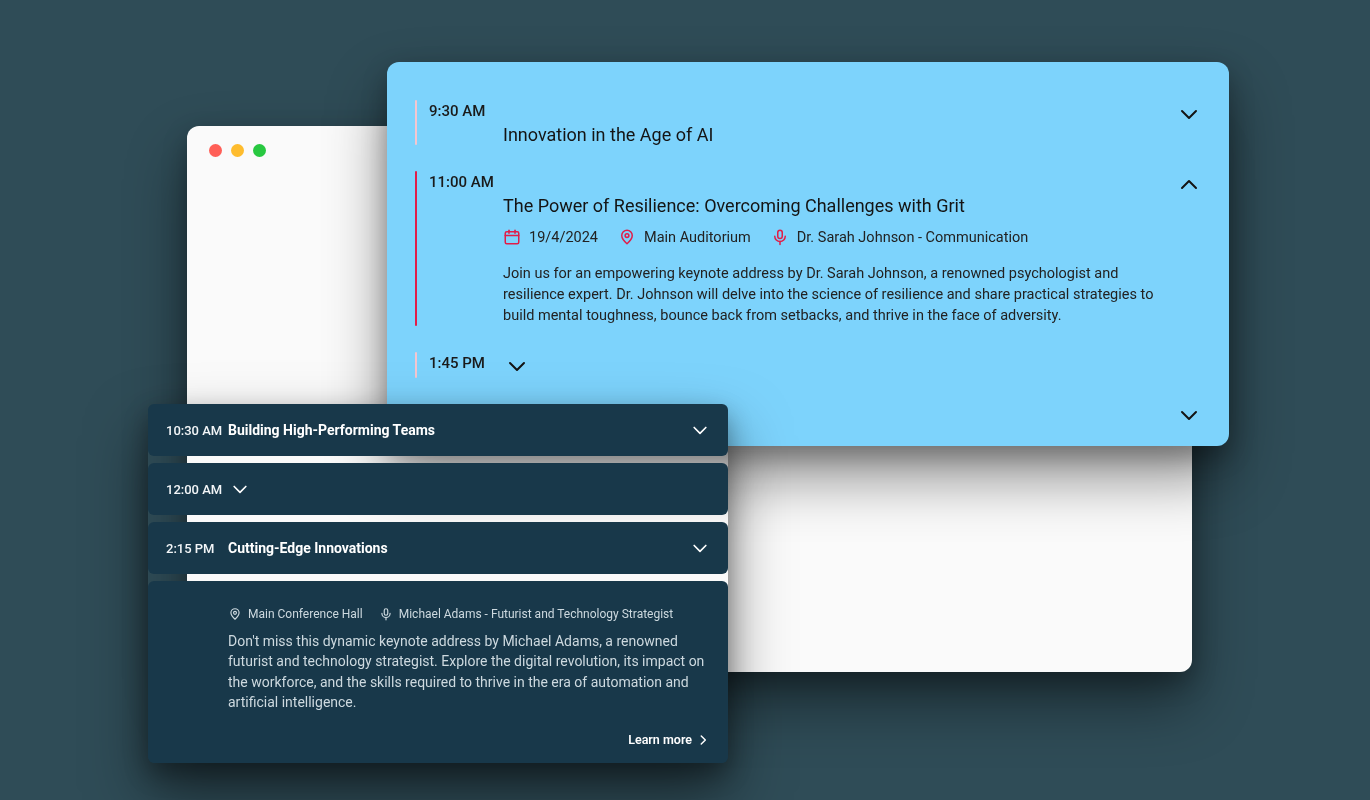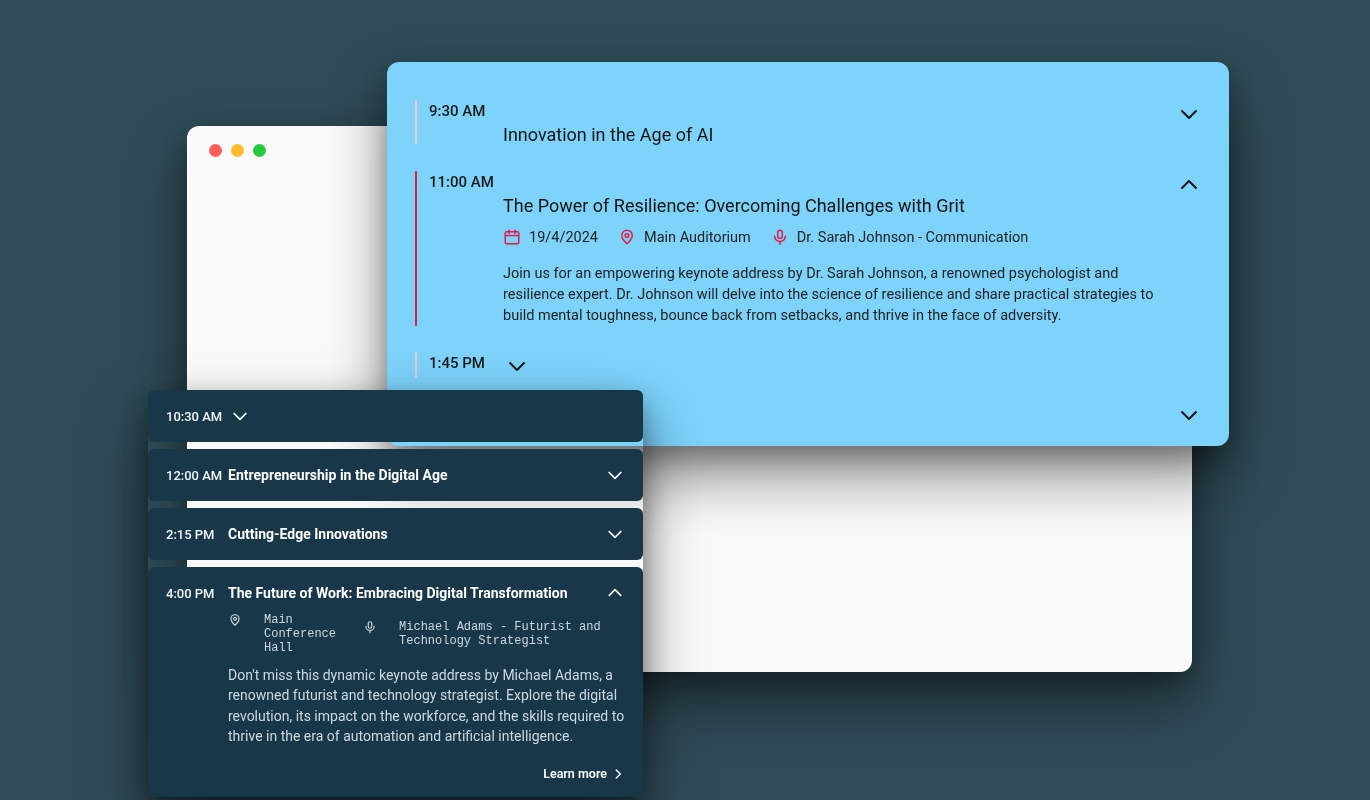--- a/index.html
+++ b/index.html
@@ -100,22 +100,22 @@
     font-size: 14.5px;
     line-height: 1.45;
     color: #222;
   }
   .spacer-row { height: 44px; display:flex; align-items:center; justify-content:flex-end; }
 
   
   .card-dark {
     position: absolute;
     left: 148px;
-    top: 390px;
-    width: 495px;
+    top: 404px;
+    width: 580px;
     border-radius: 8px;
     box-shadow: 0 30px 60px rgba(0,0,0,0.5), 0 10px 25px rgba(0,0,0,0.3);
     background: transparent;
   }
   .dark-row {
     background: #18384a;
     color: #f3f6f8;
     border-radius: 6px;
     margin-bottom: 7px;
     padding: 16px 18px;
@@ -144,21 +144,21 @@
   }
   .dark-meta {
     display: flex;
     align-items: center;
     gap: 16px;
     margin-top: 10px;
     margin-left: 62px;
     font-size: 12px;
     color: #cdd9df;
   }
-  .dark-meta .meta { display: flex; gap: 22px; font-family: Liberation Mono, monospace; }
+  .dark-meta .meta { display: flex; gap: 6px; }
   .dark-desc {
     margin-top: 10px;
     margin-left: 62px;
     font-size: 14px;
     line-height: 1.45;
     color: #cdd9df;
   }
   .dark-learn {
     display: flex;
     justify-content: flex-end;
@@ -262,32 +262,32 @@
         </svg>
     </div>
   </div>
 </div>
 
 <div class="card-dark">
 
   <div class="dark-row">
     <div class="dark-head">
       <div class="dark-time">10:30 AM</div>
+      <div class="dark-title">Building High-Performing Teams</div>
       <div class="dark-chevron">
         <svg width="20" height="20" viewBox="0 0 24 24" fill="none" stroke="#ffffff" stroke-width="2" stroke-linecap="round" stroke-linejoin="round">
             <polyline points="5 9 12 16 19 9"></polyline>
           </svg>
       </div>
     </div>
   </div>
 
   <div class="dark-row">
     <div class="dark-head">
       <div class="dark-time">12:00 AM</div>
-      <div class="dark-title">Entrepreneurship in the Digital Age</div>
       <div class="dark-chevron">
         <svg width="20" height="20" viewBox="0 0 24 24" fill="none" stroke="#ffffff" stroke-width="2" stroke-linecap="round" stroke-linejoin="round">
             <polyline points="5 9 12 16 19 9"></polyline>
           </svg>
       </div>
     </div>
   </div>
 
   <div class="dark-row">
     <div class="dark-head">
@@ -295,29 +295,20 @@
       <div class="dark-title">Cutting-Edge Innovations</div>
       <div class="dark-chevron">
         <svg width="20" height="20" viewBox="0 0 24 24" fill="none" stroke="#ffffff" stroke-width="2" stroke-linecap="round" stroke-linejoin="round">
             <polyline points="5 9 12 16 19 9"></polyline>
           </svg>
       </div>
     </div>
   </div>
 
   <div class="dark-row">
-    <div class="dark-head">
-      <div class="dark-time">4:00 PM</div>
-      <div class="dark-title">The Future of Work: Embracing Digital Transformation</div>
-      <div class="dark-chevron">
-        <svg width="20" height="20" viewBox="0 0 24 24" fill="none" stroke="#ffffff" stroke-width="2" stroke-linecap="round" stroke-linejoin="round">
-            <polyline points="5 15 12 8 19 15"></polyline>
-          </svg>
-      </div>
-    </div>
     <div class="dark-meta">
       <div class="meta">
         <span>
           <svg width="14" height="14" viewBox="0 0 24 24" fill="none" stroke="#cdd9df" stroke-width="2" stroke-linecap="round" stroke-linejoin="round">
               <path d="M12 21s-7-6.2-7-11a7 7 0 1 1 14 0c0 4.8-7 11-7 11z"></path>
               <circle cx="12" cy="10" r="2.5"></circle>
             </svg>
         </span>
         <span>Main Conference Hall</span>
       </div>

